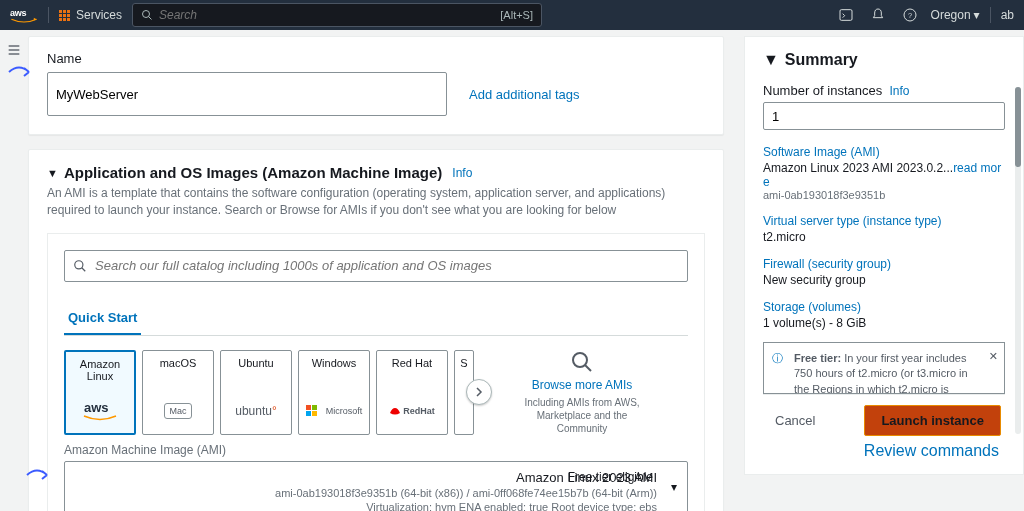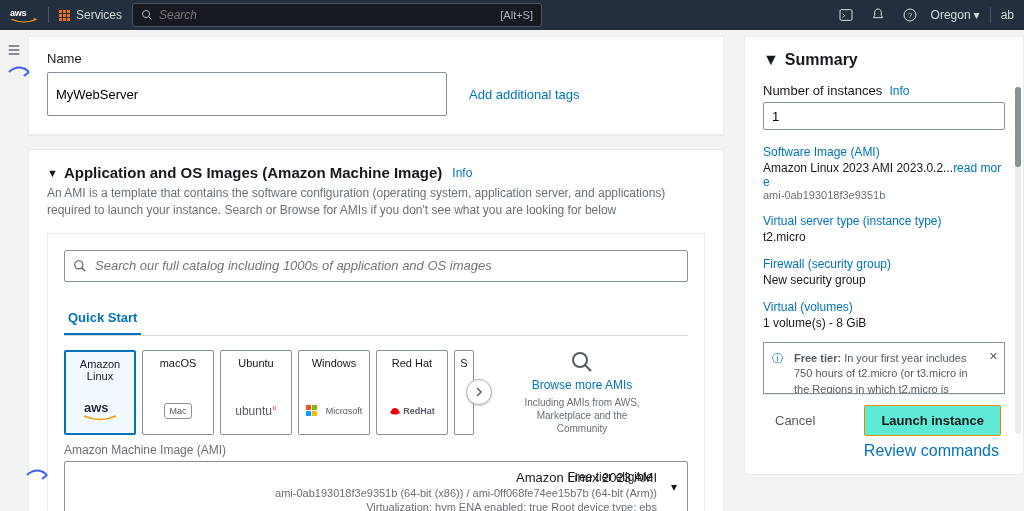--- a/index.html
+++ b/index.html
@@ -72,21 +72,21 @@
 .sum-input{height:28px;border:1px solid #879196;border-radius:2px;padding:0 8px;font-size:13px;width:100%;margin-bottom:14px;}
 .sum-link{color:#0073bb;font-size:12px;}
 .sum-val{font-size:12px;color:#16191f;margin-top:2px;margin-bottom:12px;word-break:break-all;}
 .sum-sub{font-size:11px;color:#687078;}
 .free-box{border:0.5px solid #879196;background:#fff;padding:8px 26px 0 30px;font-size:11px;color:#545b64;line-height:1.4;margin-top:8px;position:relative;height:52px;overflow:hidden;}
 .free-box .info-i{position:absolute;left:8px;top:8px;color:#0073bb;}
 .free-box .close-i{position:absolute;right:6px;top:6px;cursor:pointer;color:#545b64;}
 .footer{border-top:1px solid #eaeded;padding:10px 0 4px;display:flex;flex-direction:column;gap:6px;align-items:flex-end;}
 .footer-row{display:flex;gap:30px;align-items:center;width:100%;justify-content:space-between;padding:0 4px;}
 .btn-cancel{background:transparent;border:0;color:#545b64;font-size:13px;cursor:pointer;padding:6px 8px;}
-.btn-launch{background:#5eead4;border:1px solid #e88b00;color:#16191f;font-weight:700;font-size:13px;padding:7px 16px;border-radius:2px;cursor:pointer;}
+.btn-launch{background:#c2410c;border:1px solid #e88b00;color:#16191f;font-weight:700;font-size:13px;padding:7px 16px;border-radius:2px;cursor:pointer;}
 .review-link{color:#0073bb;font-size:16px;cursor:pointer;margin-right:6px;}
 
 svg{display:block;}
 </style>
 </head>
 <body>
 
 <div class="topnav">
   <div class="aws-logo">
     <svg viewBox="0 0 40 24">
@@ -297,21 +297,21 @@
         <span>Amazon Linux 2023 AMI 2023.0.2...</span><a class="sum-link">read more</a>
         <div class="sum-sub">ami-0ab193018f3e9351b</div>
       </div>
 
       <div><a class="sum-link">Virtual server type (instance type)</a></div>
       <div class="sum-val">t2.micro</div>
 
       <div><a class="sum-link">Firewall (security group)</a></div>
       <div class="sum-val">New security group</div>
 
-      <div><a class="sum-link">Virtual (volumes)</a></div>
+      <div><a class="sum-link">Storage (volumes)</a></div>
       <div class="sum-val">1 volume(s) - 8 GiB</div>
 
       <div class="free-box">
         <span class="info-i">ⓘ</span>
         <span class="close-i">✕</span>
         <b>Free tier:</b><span> In your first year includes 750 hours of t2.micro (or t3.micro in the Regions in which t2.micro is</span>
       </div>
 
       <div class="footer">
         <div class="footer-row">

